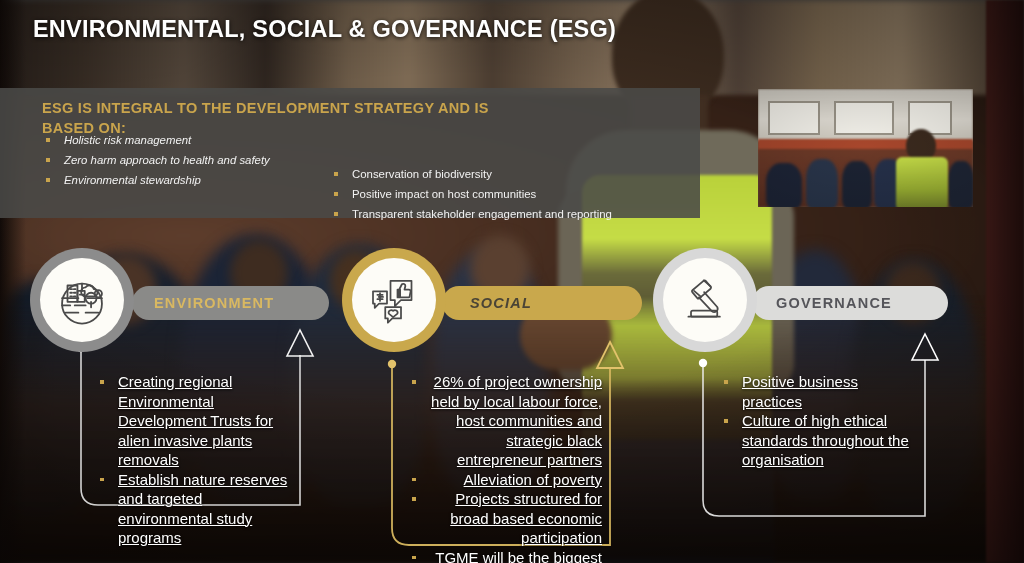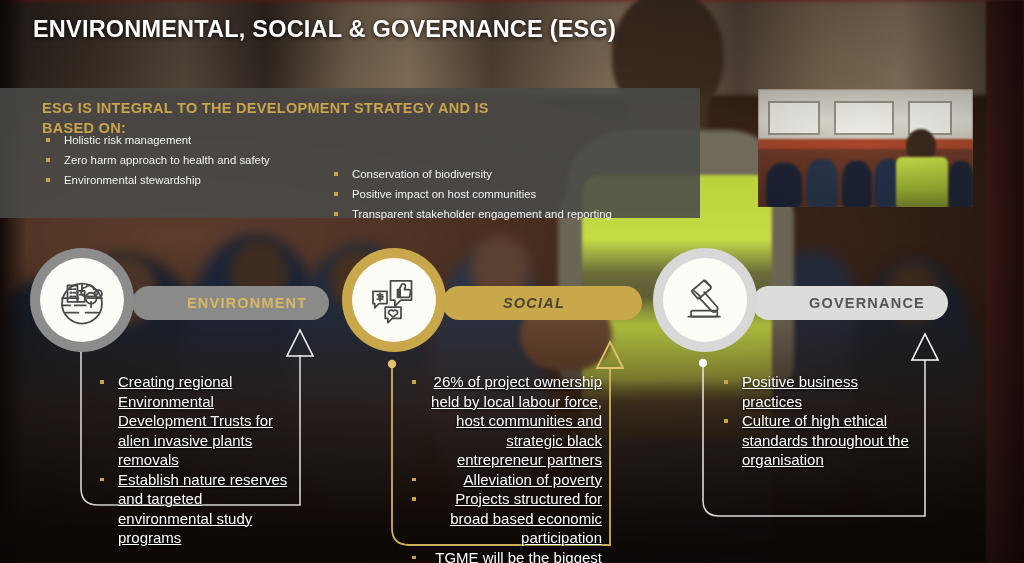--- a/index.html
+++ b/index.html
@@ -1,19 +1,19 @@
 <!DOCTYPE html>
 <html><head>
 <meta charset="utf-8">
 <style>
   html,body{margin:0;padding:0;background:#000;}
   #slide{
     position:relative;width:1024px;height:563px;overflow:hidden;
     font-family:"Liberation Sans", sans-serif;
-    background:#7f1d1d;
+    background:#404040;
   }
 
   
   .bg{position:absolute;inset:0;overflow:hidden;}
   .bg-wall{
     position:absolute;left:0;top:0;width:1024px;height:110px;
     background:
       linear-gradient(90deg,#2a211c 0%,#3a2f26 8%,#55483c 18%,#2e251f 26%,
         #6b5a47 34%,#7d6a54 40%,#4a3c30 48%,#6e5c49 56%,#8a7660 64%,
         #4e4036 72%,#7a674f 80%,#8d7a62 88%,#594a3b 96%,#2b221c 100%);
@@ -74,21 +74,21 @@
   .panel{
     position:absolute;left:0px;top:88px;width:700px;height:130px;
     background:rgba(74,74,72,.88);
   }
   .panel-head{
     position:absolute;left:42px;top:10px;width:520px;
     color:#c9a44c;font-size:14.5px;font-weight:bold;line-height:20px;
     letter-spacing:.3px;
   }
   .bullet-col{position:absolute;color:#f2f2f2;font-size:11.4px;line-height:20px;}
-  .col-left{left:42px;top:130px;width:300px;}
+  .col-left{left:42px;top:130px;width:300px;font-style:italic;}
   .col-right{left:330px;top:130px;width:360px;margin-top:34px;}
   .bl{position:relative;padding-left:22px;white-space:nowrap;}
   .bl:before{
     content:"";position:absolute;left:4px;top:8px;width:4px;height:4px;
     background:#c9a44c;
   }
 
   
   .inset{
     position:absolute;left:758px;top:89px;width:215px;height:118px;overflow:hidden;
@@ -120,21 +120,21 @@
   }
   .ring-inner{
     border-radius:50%;background:#fdfcf7;
     display:flex;align-items:center;justify-content:center;
   }
   .pill{
     position:absolute;height:34px;border-radius:17px;
     display:flex;align-items:center;
     font-size:14.5px;font-weight:bold;letter-spacing:1.2px;
   }
-  .pill span{padding-left:0;margin-left:33px;}
+  .pill span{padding-left:0;}
 
   
   .conn{position:absolute;left:0;top:0;width:1024px;height:563px;pointer-events:none;}
 
   
   .plist{position:absolute;color:#ffffff;font-size:15px;line-height:19.5px;text-decoration:underline;}
   .pli{position:relative;padding-left:20px;margin-bottom:0px;text-shadow:0 1px 3px rgba(0,0,0,.9);}
   .pli:before{content:"";position:absolute;left:2px;top:8px;width:3.5px;height:3.5px;background:#c9a44c;}
 </style>
 </head>

